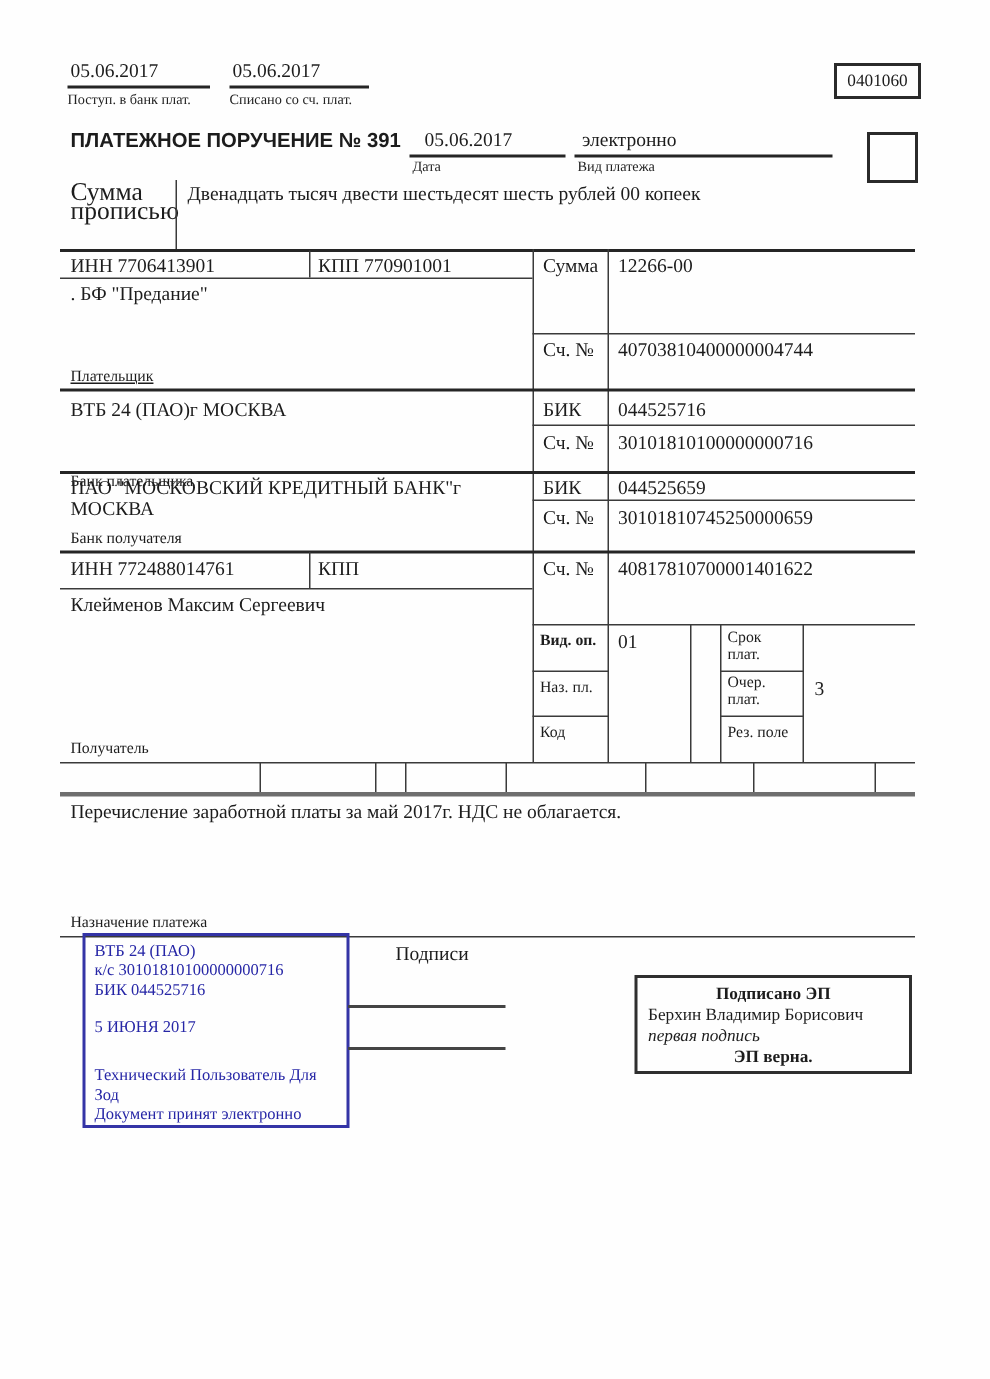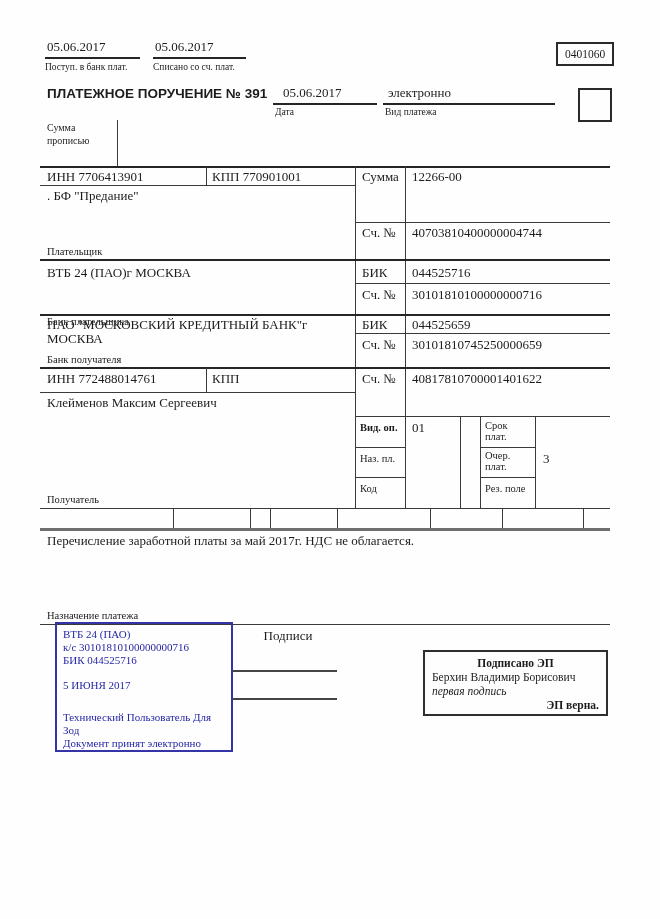--- a/index.html
+++ b/index.html
@@ -20,21 +20,21 @@
   .stamp{position:absolute;left:55px;top:622px;width:178px;height:130px;
          border:2px solid #3434a6;color:#2626a6;font-size:11px;line-height:13px;
          padding:4px 6px;box-sizing:border-box;}
   .stamp .s4{margin-top:12px;}
   .stamp .s5{margin-top:19px;}
   .signedbox{position:absolute;left:423px;top:650px;width:185px;height:66px;
              border:2px solid #2f2f2f;box-sizing:border-box;padding:4px 7px;
              font-size:11.5px;line-height:14px;}
   .sb-title{font-weight:bold;text-align:center;}
   .sb-sub{font-style:italic;}
-  .sb-ver{font-weight:bold;text-align:right;}
+  .sb-ver{font-weight:bold;text-align:center;}
   .center{text-align:center;}
 </style>
 </head>
 <body>
 
 <div class="page">
 
   <div class="t" style="left:47px;top:40px;">05.06.2017</div>
   <div class="hl2" style="left:45px;top:57px;width:95px;"></div>
   <div class="t small" style="left:45px;top:62px;">Поступ. в банк плат.</div>
@@ -49,39 +49,40 @@
 
   <div class="t title" style="left:47px;top:87px;">ПЛАТЕЖНОЕ ПОРУЧЕНИЕ № 391</div>
   <div class="t" style="left:283px;top:86px;">05.06.2017</div>
   <div class="hl2" style="left:273px;top:103px;width:104px;"></div>
   <div class="t small" style="left:275px;top:107px;">Дата</div>
   <div class="t" style="left:388px;top:86px;">электронно</div>
   <div class="hl2" style="left:383px;top:103px;width:172px;"></div>
   <div class="t small" style="left:385px;top:107px;">Вид платежа</div>
   <div class="box" style="left:578px;top:88px;width:30px;height:30px;"></div>
 
-  <div class="t wrap" style="left:47px;top:121px;width:62px;font-size:10px;line-height:13px;">Сумма прописью</div>
+  <div class="t wrap" style="left:47px;top:121px;width:62px;font-size:17px;line-height:13px;">Сумма прописью</div>
   <div class="vl" style="left:117px;top:120px;height:47px;"></div>
+  <div class="t wrap" style="left:125px;top:122px;width:475px;">Двенадцать тысяч двести шестьдесят шесть рублей 00 копеек</div>
   <div class="hl2" style="left:40px;top:166px;width:570px;"></div>
 
   <div class="vl" style="left:355px;top:166px;height:342px;"></div>
   <div class="vl" style="left:405px;top:166px;height:342px;"></div>
 
   <div class="t" style="left:47px;top:170px;">ИНН 7706413901</div>
   <div class="vl" style="left:206px;top:167px;height:18px;"></div>
   <div class="t" style="left:212px;top:170px;">КПП 770901001</div>
   <div class="hl" style="left:40px;top:185px;width:315px;"></div>
   <div class="t" style="left:362px;top:170px;">Сумма</div>
   <div class="t" style="left:412px;top:170px;">12266-00</div>
 
   <div class="t" style="left:47px;top:189px;">. БФ "Предание"</div>
   <div class="hl" style="left:355px;top:222px;width:255px;"></div>
   <div class="t" style="left:362px;top:226px;">Сч. №</div>
   <div class="t" style="left:412px;top:226px;">40703810400000004744</div>
-  <div class="t sect" style="left:47px;top:246px;">Плательщик</div>
+  <div class="t sect" style="left:47px;top:246px;text-decoration:underline;">Плательщик</div>
   <div class="hl2" style="left:40px;top:259px;width:570px;"></div>
 
   <div class="t" style="left:47px;top:266px;">ВТБ 24 (ПАО)г МОСКВА</div>
   <div class="t" style="left:362px;top:266px;">БИК</div>
   <div class="t" style="left:412px;top:266px;">044525716</div>
   <div class="hl" style="left:355px;top:283px;width:255px;"></div>
   <div class="t" style="left:362px;top:288px;">Сч. №</div>
   <div class="t" style="left:412px;top:288px;">30101810100000000716</div>
   <div class="t sect" style="left:47px;top:316px;">Банк плательщика</div>
   <div class="hl2" style="left:40px;top:314px;width:570px;"></div>

